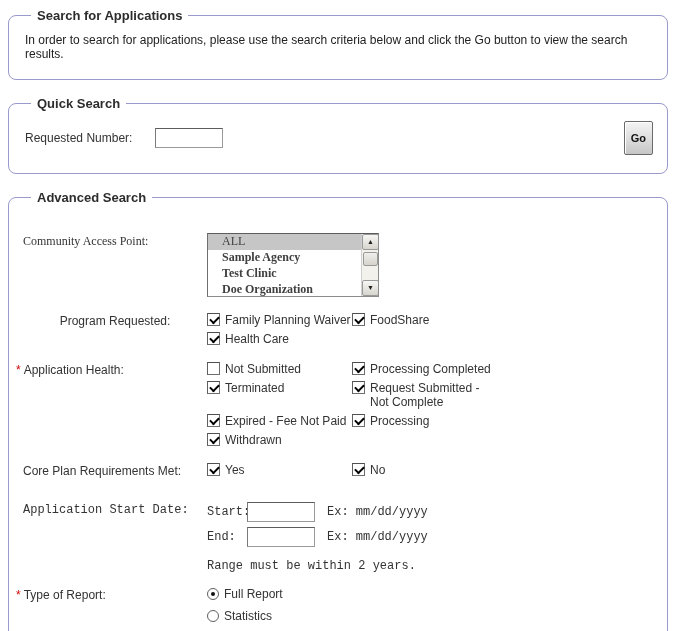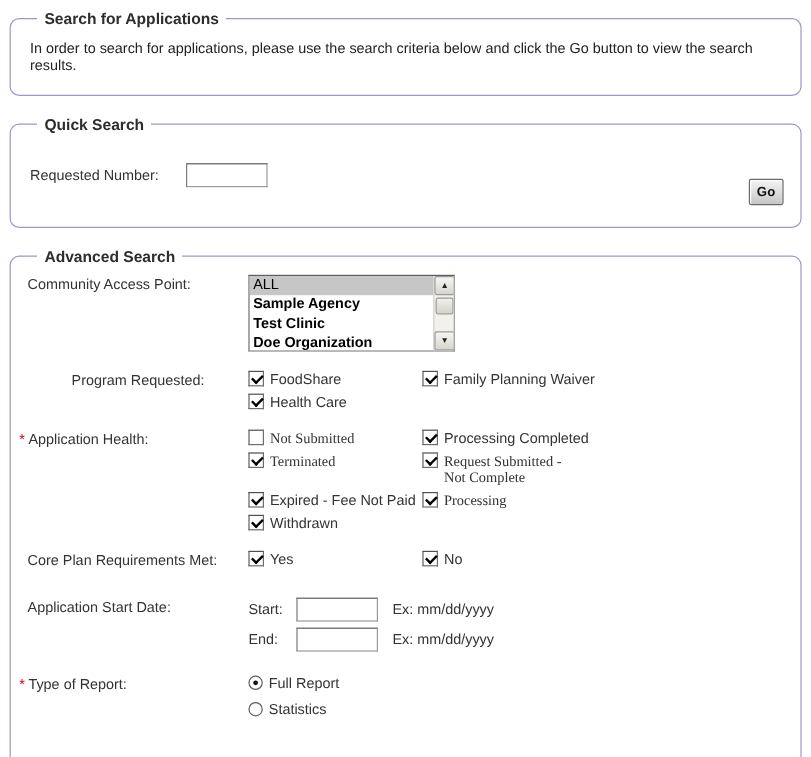--- a/index.html
+++ b/index.html
@@ -28,45 +28,44 @@
   
   .qs-row { display: flex; align-items: center; padding: 4px 0 6px 2px; }
   .qs-label { width: 130px; }
   input.text {
     height: 20px; width: 68px;
     border: 1px solid #9a9a9a; border-top-color: #5c5c5c; border-left-color: #7a7a7a;
     background: #fff; font-family: inherit; font-size: 12px; padding: 0 3px;
   }
   .btn-go {
     margin-left: auto;
-    min-width: 26px; height: 22px; padding: 1px 6px 2px 6px;
+    min-width: 26px; height: 34px; padding: 1px 6px 2px 6px;
     font-family: inherit; font-size: 11px; font-weight: bold; color: #111;
     background: linear-gradient(180deg, #f4f4f4 0%, #dcdcdc 55%, #c6c6c6 100%);
     border: 1px solid #6a6a6a; border-radius: 2px;
     box-shadow: inset 1px 1px 0 #ffffff;
     cursor: pointer;
-    margin-top: 28px;
   }
 
   
   .adv { height: 472px; display: flex; flex-direction: column; }
   .row { display: flex; align-items: flex-start; margin-top: 12px; }
-  .row:first-of-type { margin-top: 2px; }
+  .row:first-of-type { margin-top: 22px; font-family: Liberation Serif, serif; }
   .row-label { width: 184px; flex: none; padding-top: 1px; }
   .req { color: #cc0000; margin-left: -7px; margin-right: 3px; }
   .ctrl { flex: 1; }
 
   
   .listbox {
     position: relative; width: 172px; height: 64px;
     border: 1px solid #8c8c8c; border-top-color: #5c5c5c; border-left-color: #6e6e6e;
     background: #fff; overflow: hidden;
   }
   .lb-options { position: absolute; left: 0; top: 0; right: 17px; bottom: 0; }
-  .lb-opt { height: 16px; line-height: 15px; padding-left: 3px; white-space: nowrap; cursor: default; color: #000000; }
+  .lb-opt { height: 16px; line-height: 15px; padding-left: 14px; white-space: nowrap; cursor: default; color: #404040; }
   .lb-opt.bold { font-weight: bold; }
   .lb-opt.selected { background: #c6c6c6; }
   .lb-scroll {
     position: absolute; top: 0; right: 0; bottom: 0; width: 17px;
     background: #f2f1ec; border-left: 1px solid #d0d0d0;
   }
   .lb-btn {
     position: absolute; left: 0; width: 17px; height: 16px;
     background: linear-gradient(180deg,#f6f6f4,#d8d5cd);
     border: 1px solid #9a9a9a; border-radius: 2px;
@@ -90,21 +89,21 @@
     border-top-color: #4f4f4f; border-left-color: #5f5f5f;
     position: relative;
   }
   .box.checked::after {
     content: ""; position: absolute; left: 2px; top: 2px;
     width: 7px; height: 4px;
     border-left: 2px solid #000; border-bottom: 2px solid #000;
     transform: rotate(-45deg);
   }
   .cb-label { margin-left: 5px; line-height: 14px; }
-  .narrow .cb-label { max-width: 118px; font-family: Liberation Serif, serif; }
+  .narrow .cb-label { max-width: 118px; }
 
   
   .date-row { display: flex; align-items: center; margin-bottom: 5px; }
   .date-lbl { width: 40px; }
   .date-input { width: 82px; height: 18px; }
   .date-hint { margin-left: 12px; }
   .note { margin-top: 12px; }
 
   
   .radio-item { align-items: center; margin-bottom: 8px; }
@@ -163,25 +162,25 @@
           </div>
         </div>
       </div>
     </div>
 
     <div class="row" style="margin-top:16px;text-align:center;">
       <span class="row-label">Program Requested:</span>
       <div class="ctrl cb-grid">
         <label class="cb">
           <span class="box checked"></span>
+          <span class="cb-label">Family Planning Waiver</span>
+        </label>
+        <label class="cb">
+          <span class="box checked"></span>
           <span class="cb-label">FoodShare</span>
-        </label>
-        <label class="cb">
-          <span class="box checked"></span>
-          <span class="cb-label">Family Planning Waiver</span>
         </label>
         <label class="cb">
           <span class="box checked"></span>
           <span class="cb-label">Health Care</span>
         </label>
       </div>
     </div>
 
     <div class="row" style="margin-top:16px;">
       <span class="row-label"><span class="req">*</span><span>Application Health:</span></span>
@@ -224,33 +223,34 @@
           <span class="box checked"></span>
           <span class="cb-label">Yes</span>
         </label>
         <label class="cb">
           <span class="box checked"></span>
           <span class="cb-label">No</span>
         </label>
       </div>
     </div>
 
-    <div class="row" style="margin-top:24px;">
+    <div class="row" style="margin-top:24px;font-family:Liberation Mono, monospace;">
       <span class="row-label">Application Start Date:</span>
       <div class="ctrl">
         <div class="date-row">
           <span class="date-lbl">Start:</span>
           <input class="text date-input" type="text" value="" style="">
           <span class="date-hint">Ex: mm/dd/yyyy</span>
         </div>
         <div class="date-row">
           <span class="date-lbl">End:</span>
           <input class="text date-input" type="text" value="" style="">
           <span class="date-hint">Ex: mm/dd/yyyy</span>
         </div>
+        <div class="note">Range must be within 2 years.</div>
       </div>
     </div>
 
     <div class="row" style="margin-top:14px;">
       <span class="row-label"><span class="req">*</span><span>Type of Report:</span></span>
       <div class="ctrl">
         <label class="radio-item">
           <span class="rad checked"></span>
           <span class="cb-label">Full Report</span>
         </label>

